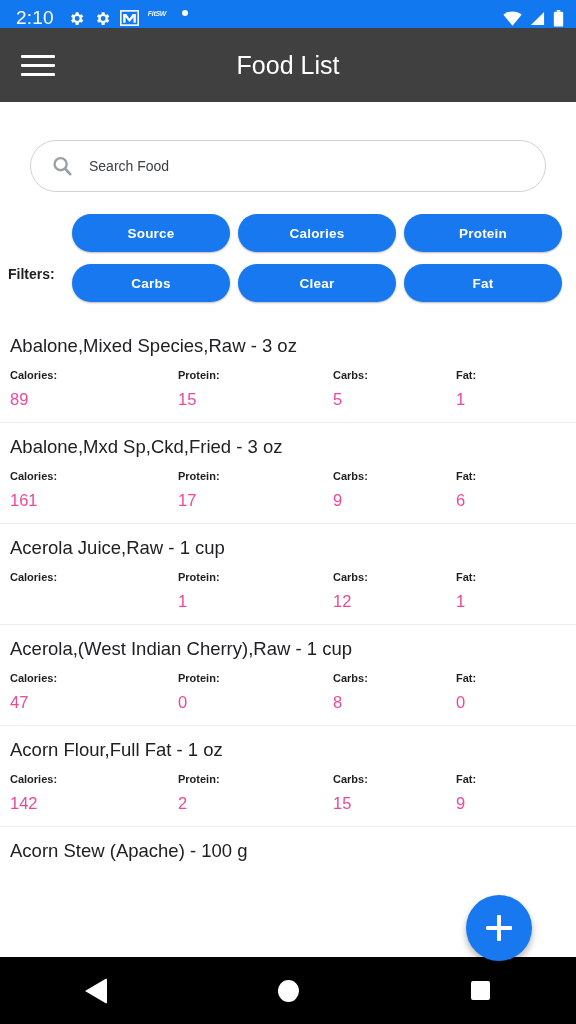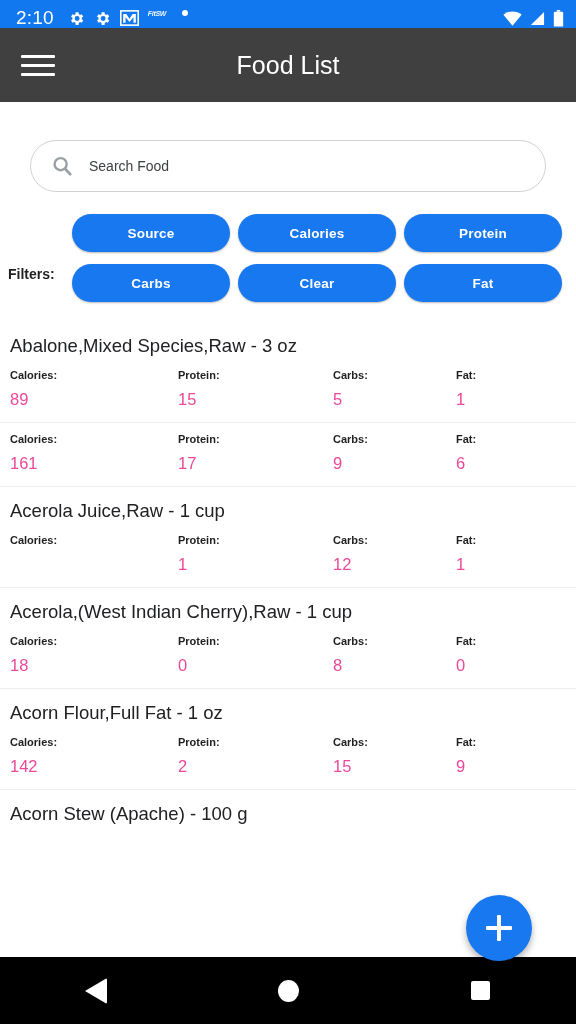--- a/index.html
+++ b/index.html
@@ -206,20 +206,21 @@
             <div class="macro-value">5</div>
           </div>
           <div class="macro">
             <div class="macro-label">Fat:</div>
             <div class="macro-value">1</div>
           </div>
         </div>
       </div>
 
       <div class="food-item">
+        <div class="food-name">Abalone,Mxd Sp,Ckd,Fried - 3 oz</div>
         <div class="macros">
           <div class="macro">
             <div class="macro-label">Calories:</div>
             <div class="macro-value">161</div>
           </div>
           <div class="macro">
             <div class="macro-label">Protein:</div>
             <div class="macro-value">17</div>
           </div>
           <div class="macro">
@@ -252,21 +253,21 @@
             <div class="macro-value">1</div>
           </div>
         </div>
       </div>
 
       <div class="food-item">
         <div class="food-name">Acerola,(West Indian Cherry),Raw - 1 cup</div>
         <div class="macros">
           <div class="macro">
             <div class="macro-label">Calories:</div>
-            <div class="macro-value">18</div>
+            <div class="macro-value">47</div>
           </div>
           <div class="macro">
             <div class="macro-label">Protein:</div>
             <div class="macro-value">0</div>
           </div>
           <div class="macro">
             <div class="macro-label">Carbs:</div>
             <div class="macro-value">8</div>
           </div>
           <div class="macro">

